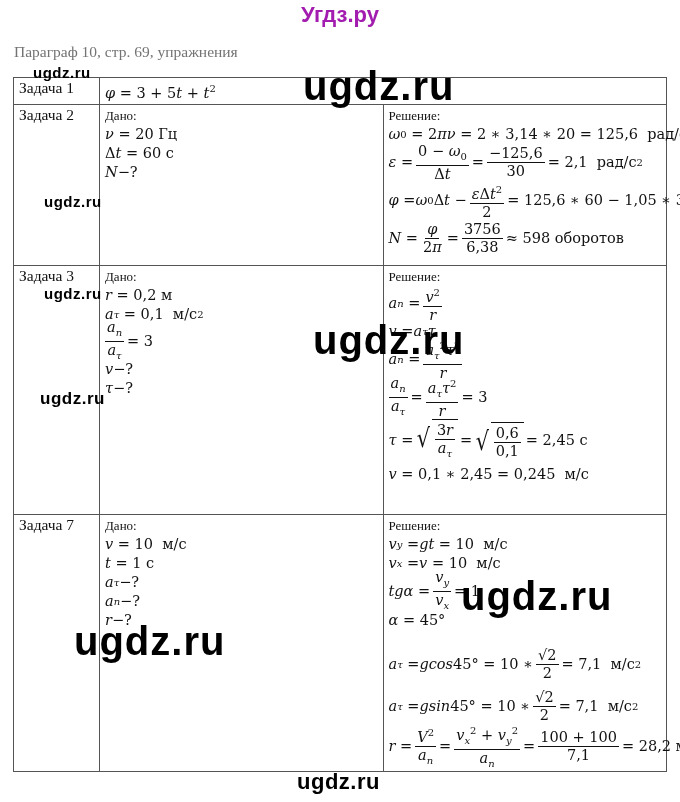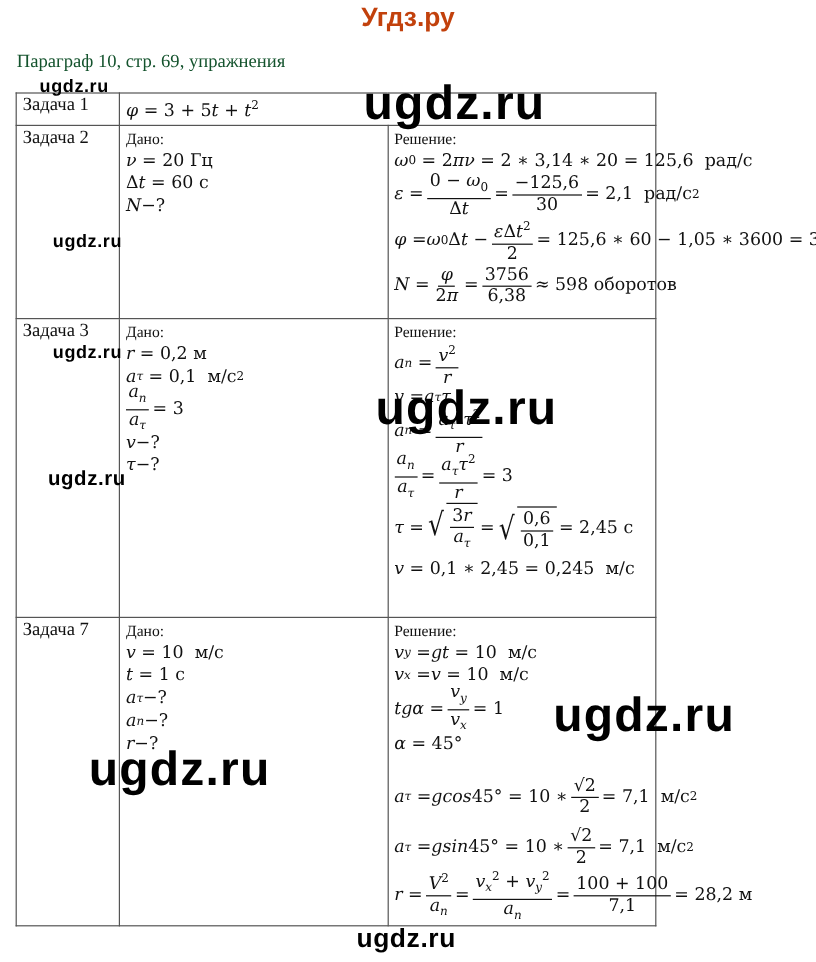--- a/index.html
+++ b/index.html
@@ -1,23 +1,23 @@
 <!DOCTYPE html>
 <html><head>
   <meta charset="utf-8">
   <style>
     html, body { margin:0; padding:0; background:#ffffff; }
     body { width:680px; height:802px; position:relative; overflow:hidden; color:#111; }
     .site-title { position:absolute; top:2px; left:0; width:680px; text-align:center;
-      font-family:"Liberation Sans", sans-serif; font-weight:bold; font-size:22px; color:#c2410c; }
-    .para-title { position:absolute; top:43px; left:14px; font-family:"Liberation Serif", serif; font-size:15.5px; color:#14532d; }
+      font-family:"Liberation Sans", sans-serif; font-weight:bold; font-size:22px; color:#a21caf; }
+    .para-title { position:absolute; top:43px; left:14px; font-family:"Liberation Serif", serif; font-size:15.5px; color:#737373; }
     .wm { position:absolute; font-family:"Liberation Sans", sans-serif; font-weight:bold; color:#000; z-index:5; white-space:nowrap; letter-spacing:0.5px; }
     .wm-s { font-size:15px; }
     .wm-l { font-size:40px; letter-spacing:1px; }
-    table.grid { position:absolute; left:13px; top:77px; width:534px; border-collapse:collapse; table-layout:fixed;padding-left:47px; }
+    table.grid { position:absolute; left:13px; top:77px; width:654px; border-collapse:collapse; table-layout:fixed;padding-left:47px; }
     table.grid td { border:1.5px solid #555; vertical-align:top; padding:1px 5px; }
     .c1 { width:75px; font-family:"Liberation Serif", serif; font-size:15.5px; }
     .c2 { width:120px; }
     .math { font-family:"DejaVu Serif", serif; font-size:14.5px; line-height:19px; }
     .label { font-family:"Liberation Serif", serif; font-size:13px; line-height:19px; }
     .i { font-style:italic; }
     .line { white-space:nowrap; display:flex; align-items:center; min-height:19px; }
     .frac { display:inline-flex; flex-direction:column; align-items:center; vertical-align:middle; margin:0 3px; line-height:17px; }
     .frac .num { border-bottom:1.2px solid #111; padding:0 2px;text-align:right; }
     .frac .den { padding:0 2px;text-align:center; }

